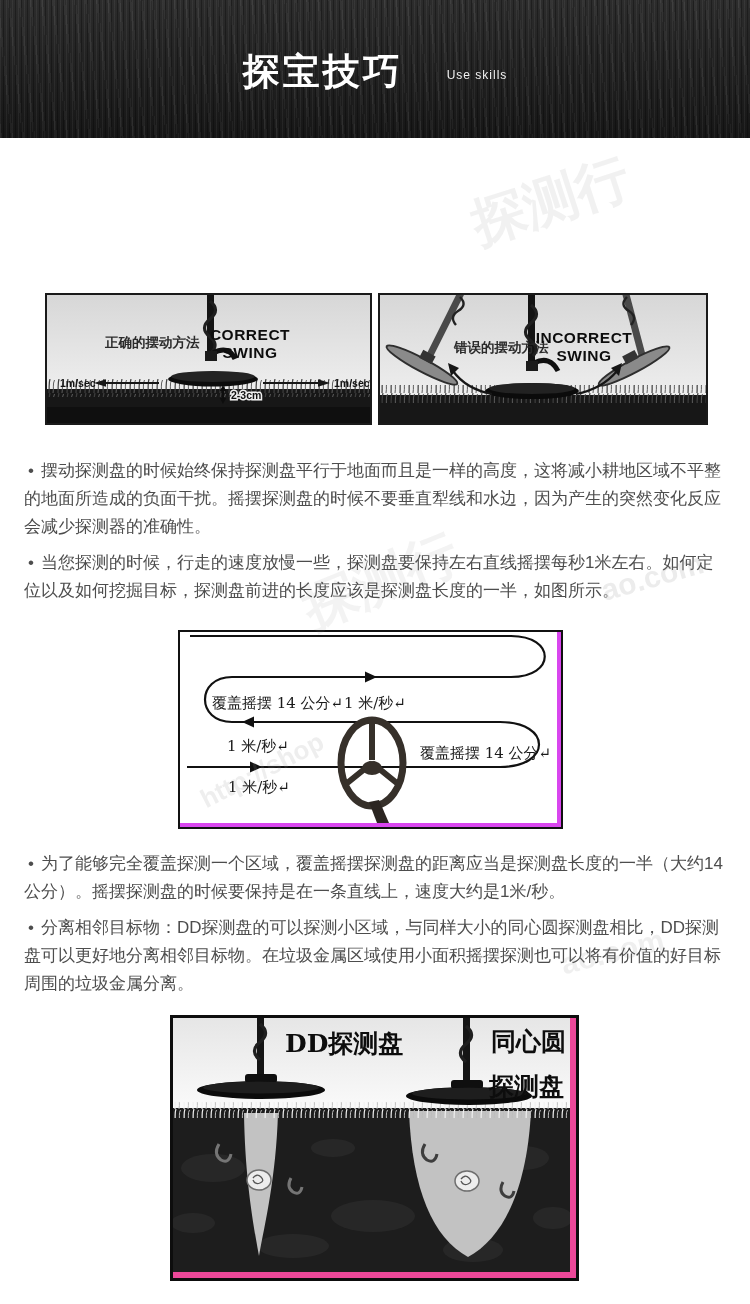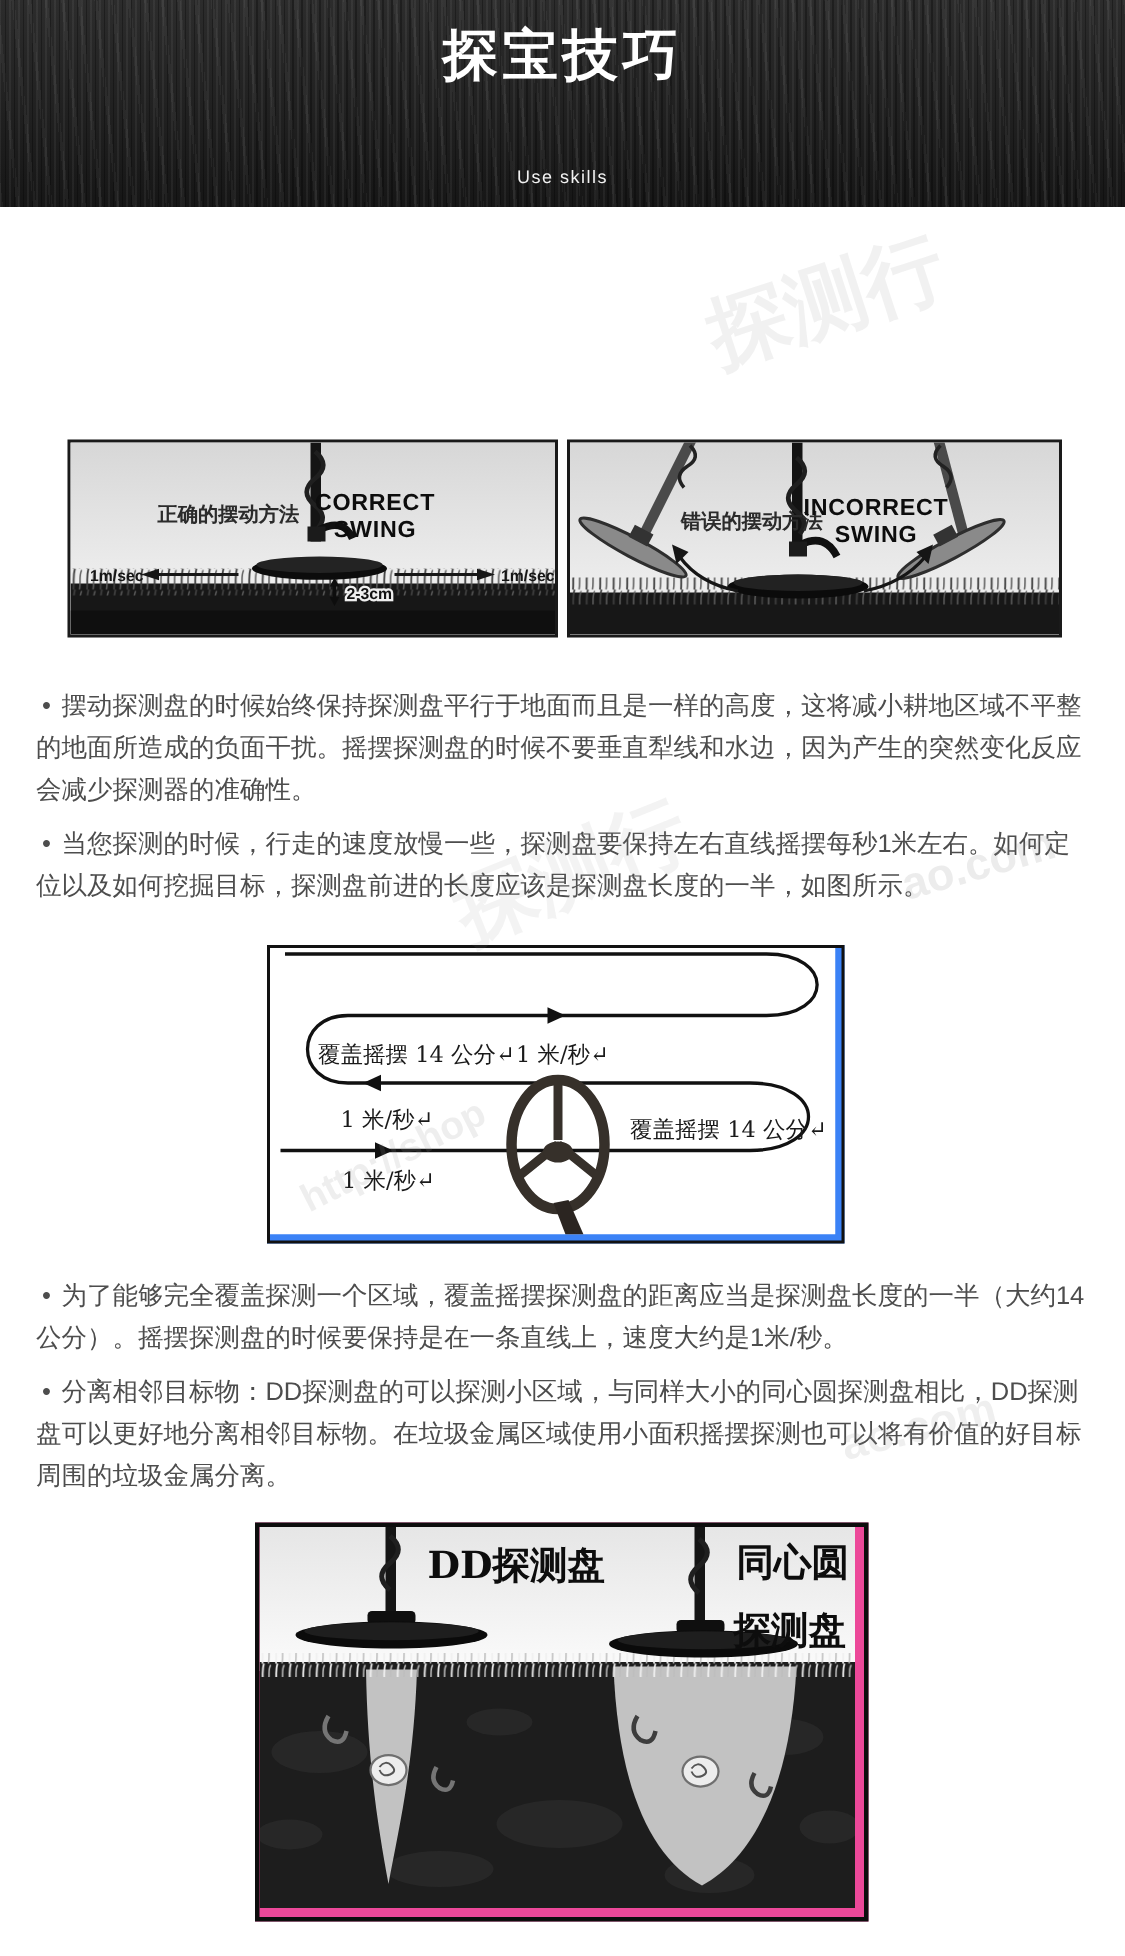--- a/index.html
+++ b/index.html
@@ -5,32 +5,32 @@
   html,body{margin:0;padding:0;background:#ffffff;}
   .page{position:relative;width:750px;height:1304px;background:#ffffff;overflow:hidden;
         font-family:"Liberation Sans","DejaVu Sans",sans-serif;}
   
   .hdr{position:absolute;left:0;top:0;width:750px;height:138px;
        background-color:#212121;
        background-image:
          repeating-linear-gradient(90deg, rgba(255,255,255,0.055) 0 1px, rgba(0,0,0,0) 1px 3px, rgba(0,0,0,0.30) 3px 4px, rgba(0,0,0,0) 4px 6px),
          repeating-linear-gradient(84deg, rgba(255,255,255,0.045) 0 2px, rgba(0,0,0,0) 2px 11px),
          linear-gradient(180deg,#2c2c2c 0%,#1d1d1d 70%,#161616 100%);
-       display:flex;flex-direction:column;align-items:center;justify-content:center;gap:44px;}
+       display:flex;flex-direction:row;align-items:center;justify-content:center;gap:44px;}
   .hdr-title{color:#ffffff;font-size:37px;font-weight:bold;letter-spacing:3px;line-height:1;margin-top:4px;}
   .hdr-sub{color:#f2f2f2;font-size:12px;font-weight:normal;letter-spacing:1px;margin-top:12px;}
   
   .tblock{position:absolute;left:24px;width:704px;color:#4d4d4d;font-size:17px;line-height:28px;}
   .tblock p{margin:0 0 8px 0;}
   .blt{display:inline-block;margin:0 7px 0 4px;color:#4d4d4d;}
   #tb1{top:150px;} #tb2{top:457px;} #tb3{top:850px;}
   
   .figrow{position:absolute;left:45px;top:293px;display:flex;gap:6px;}
   .figbox{border:2px solid #1a1a1a;background:#eee;font-size:0;line-height:0;}
-  .sweepbox{position:absolute;left:178px;top:630px;width:381px;height:195px;border:2px solid #111;background:#3b82f6;font-size:0;}
+  .sweepbox{position:absolute;left:178px;top:630px;width:381px;height:195px;border:2px solid #111;background:#d946ef;font-size:0;}
   .coilbox{position:absolute;left:170px;top:1015px;width:403px;height:260px;border:3px solid #0d0d0d;background:#ec4899;font-size:0;}
   svg text{font-family:"Liberation Sans","DejaVu Sans",sans-serif;}
   .cjk-cap{font-family:"DejaVu Serif","Liberation Serif",serif;font-weight:bold;}
   .en-cap{font-weight:bold;letter-spacing:0.5px;}
   .spd{font-weight:bold;}
   .serif-lab{font-family:"DejaVu Serif","Liberation Serif",serif;}
   .biglab{font-family:"DejaVu Serif","Liberation Serif",serif;font-weight:bold;}
   
   .wm{position:absolute;pointer-events:none;white-space:nowrap;font-weight:bold;z-index:40;}
   #wm1{left:470px;top:165px;font-size:54px;color:rgba(140,140,140,0.12);transform:rotate(-18deg);}

